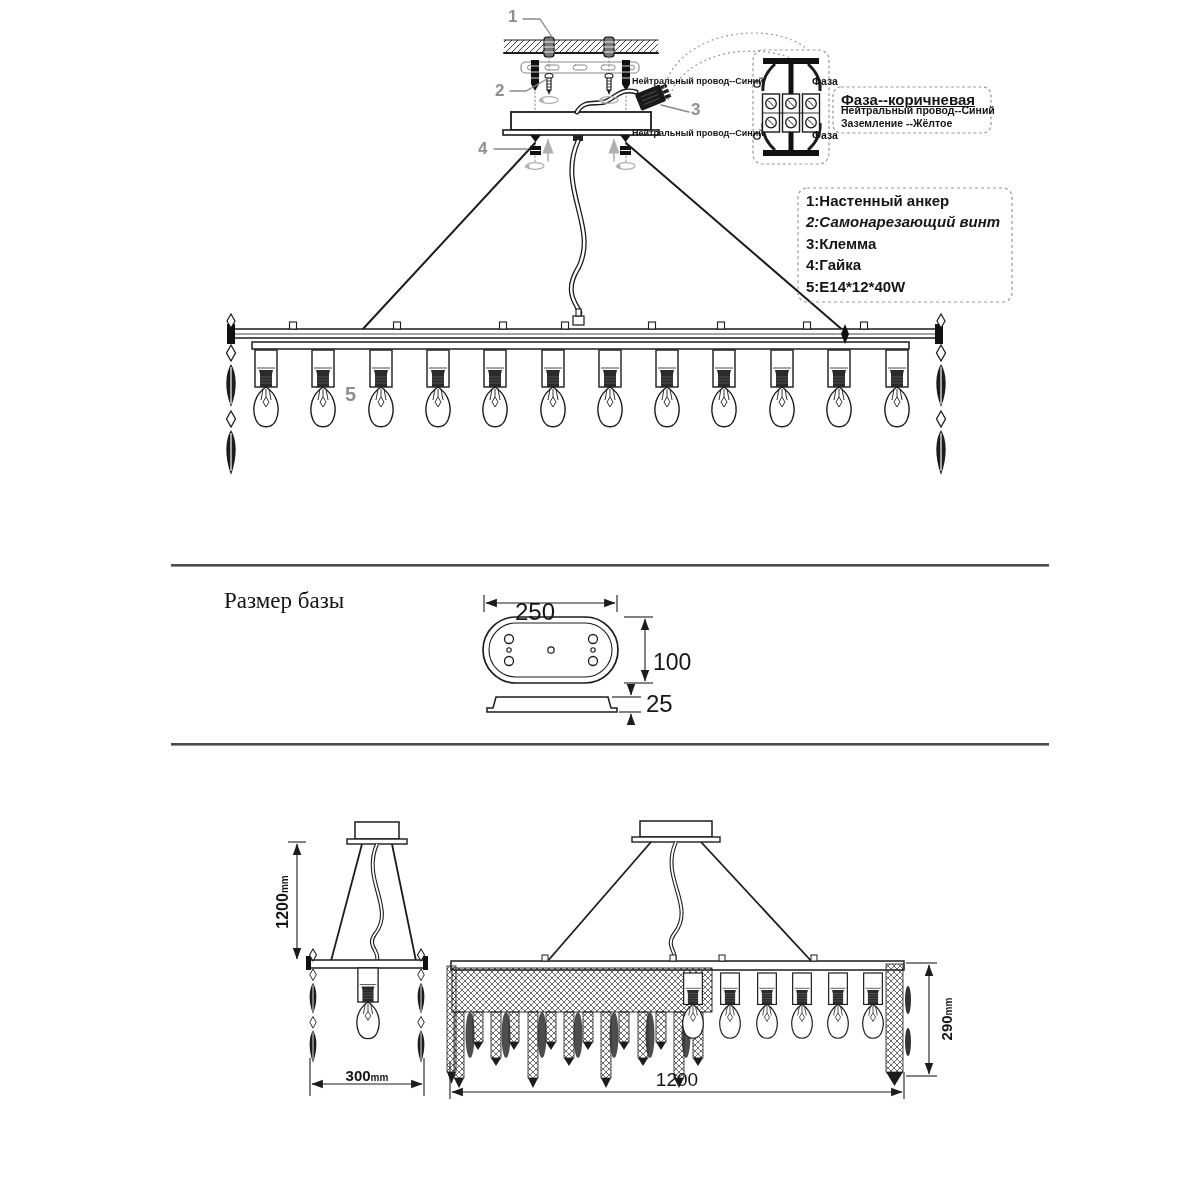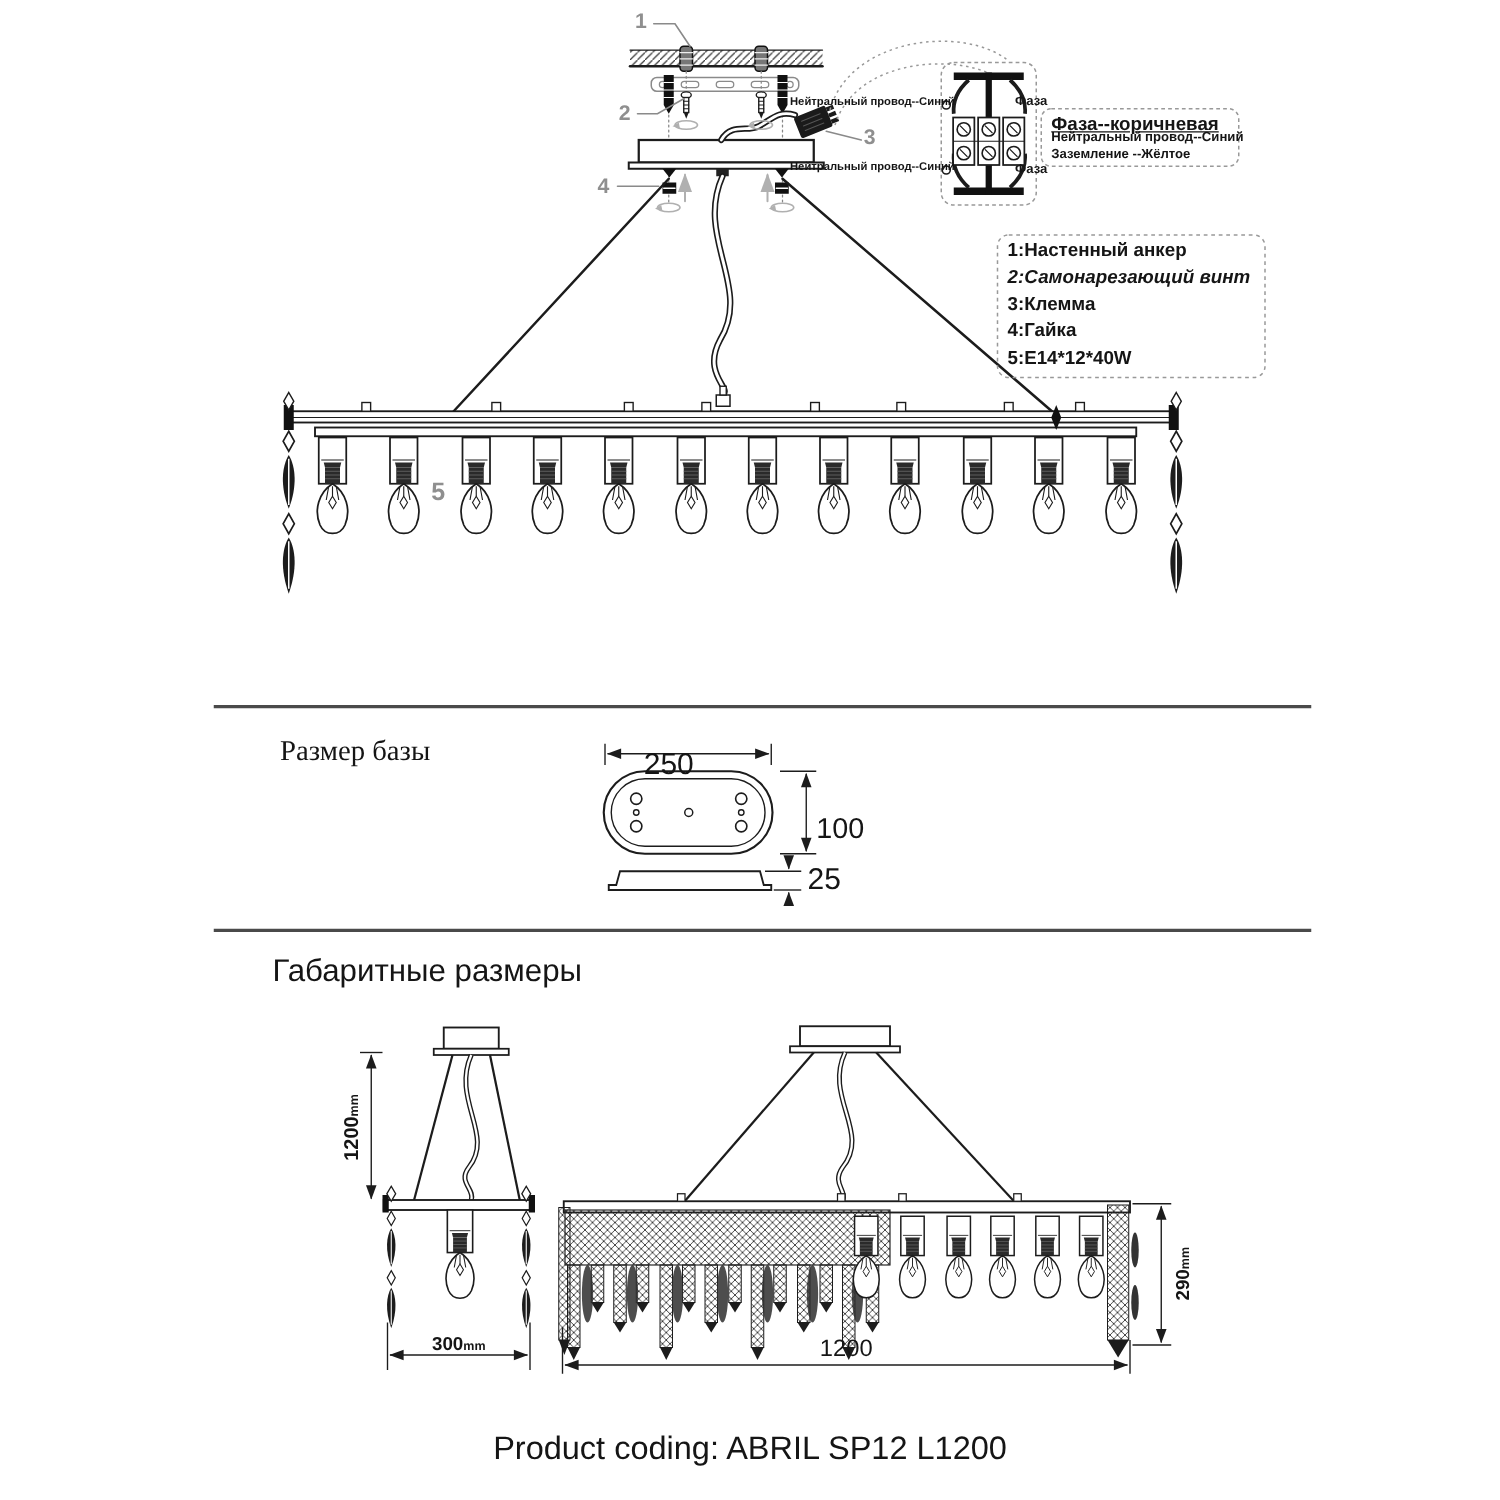--- a/index.html
+++ b/index.html
@@ -401,22 +401,20 @@
 <div class="t b" style="left:806px;top:214px;font-size:15px;font-style:italic;">2:Самонарезающий винт</div>
 <div class="t b" style="left:806px;top:236px;font-size:15px;">3:Клемма</div>
 <div class="t b" style="left:806px;top:257px;font-size:15px;">4:Гайка</div>
 <div class="t b" style="left:806px;top:279px;font-size:15px;">5:E14*12*40W</div>
 
 <div class="t" style="left:224px;top:589px;font-size:23px;font-family:Liberation Serif, serif;">Размер базы</div>
 <div class="t" style="left:515px;top:599px;width:70px;font-size:24px;">250</div>
 <div class="t" style="left:653px;top:638px;font-size:23px;margin-top:12px;">100</div>
 <div class="t" style="left:646px;top:691px;font-size:24px;text-align:center;">25</div>
 
-<div class="t" style="left:218px;top:764px;font-size:25px;">Габаритные размеры</div>
 
 <div class="t rot" style="left:283px;top:902px;font-size:16px;font-weight:bold;"><span>1200</span><span class="unit">mm</span></div>
 <div class="t cx" style="left:367px;top:1068px;font-size:15px;font-weight:bold;"><span>300</span><span class="unit">mm</span></div>
 <div class="t rot" style="left:947px;top:1019px;font-size:15px;font-weight:bold;"><span>290</span><span class="unit">mm</span></div>
 <div class="t cx" style="left:677px;top:1070px;font-size:19px;">1200</div>
 
-<div class="t cx" style="left:600px;top:1145px;font-size:26px;">Product coding: ABRIL SP12 L1200</div>
 
 </div>
 
 </body></html>

